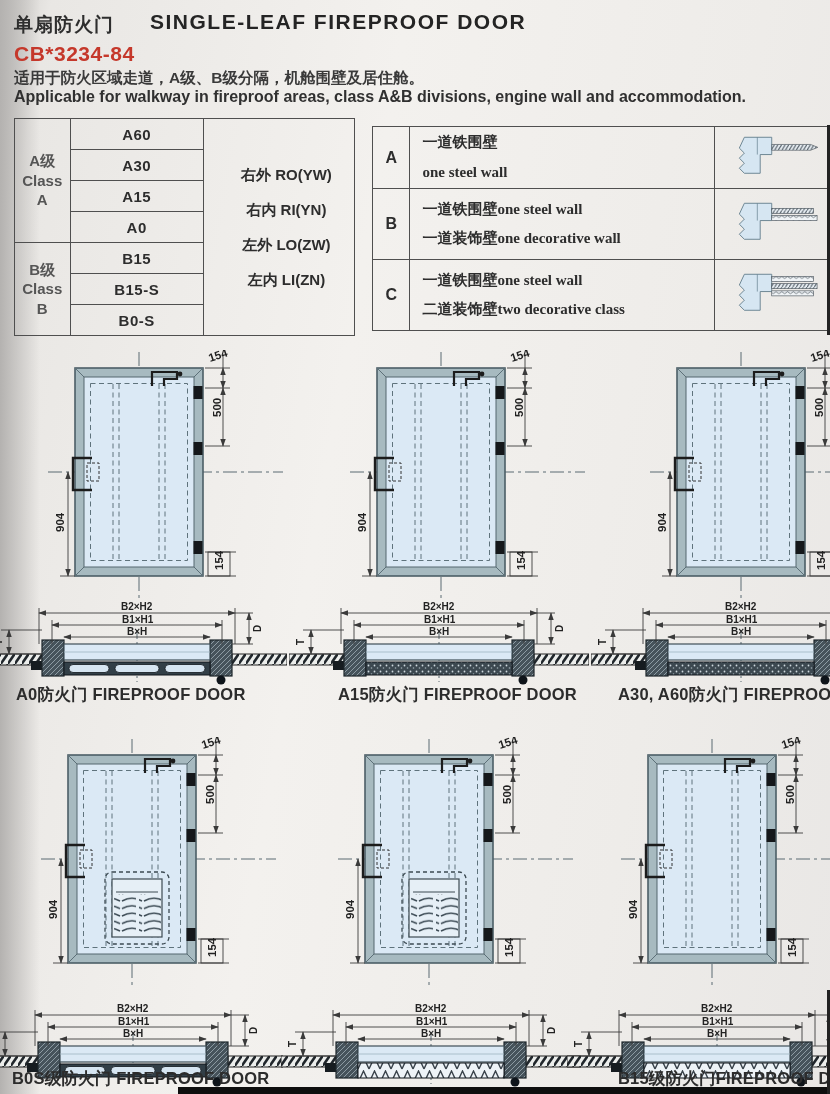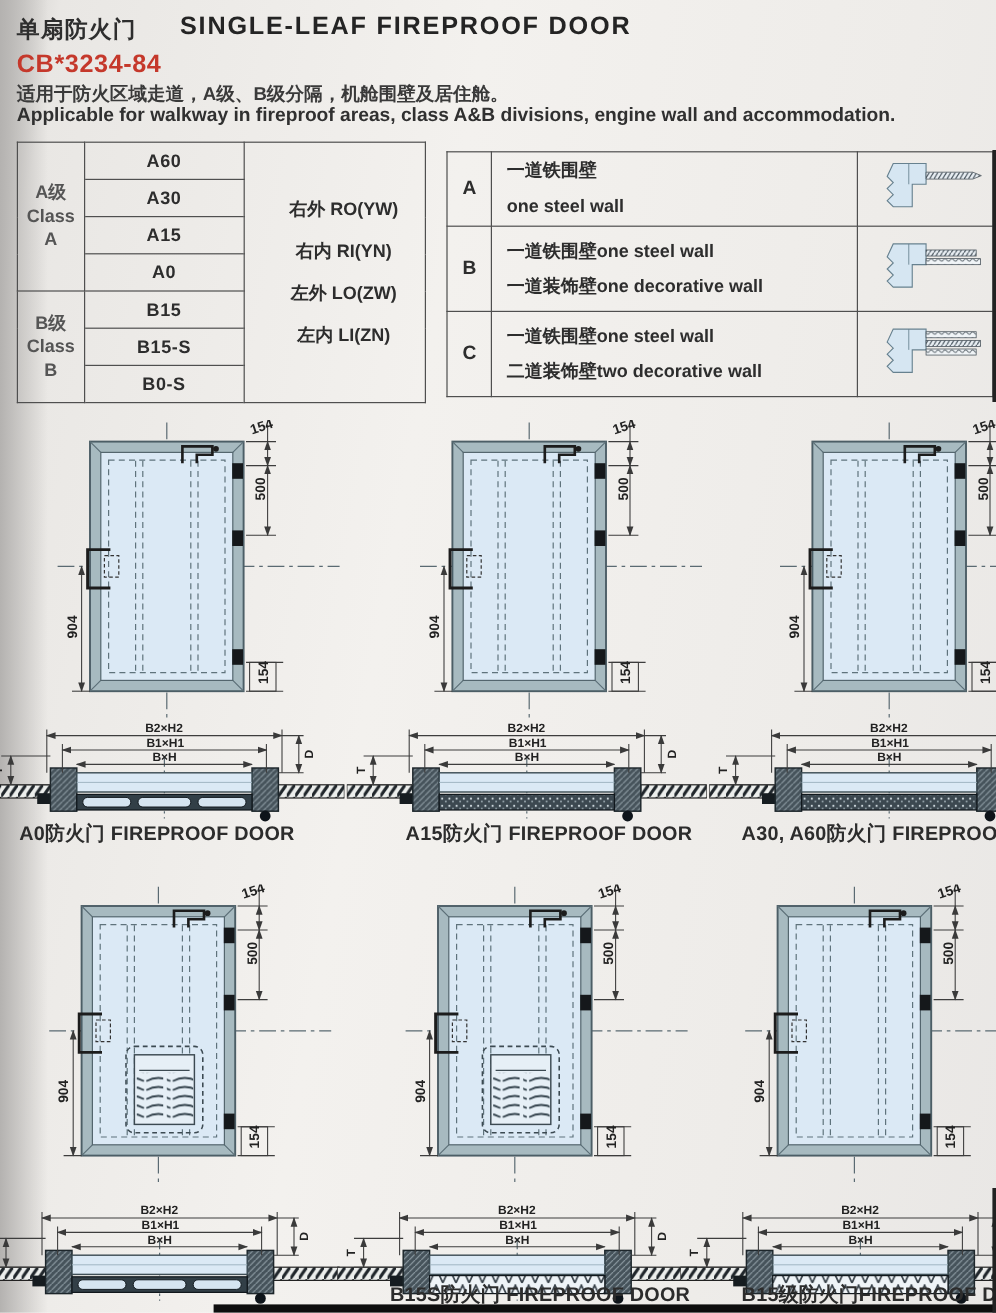--- a/index.html
+++ b/index.html
@@ -23,21 +23,21 @@
   td{border:1.5px solid #4f4f4f;font-weight:700;color:#2d2d2d;}
   .t-class{left:14px;top:118px;width:341px;}
   .t-class td{text-align:center;font-size:15px;height:30px;padding:0;}
   .cell-class{width:56px;font-size:14px;line-height:1.3;font-weight:700;color:#555;margin-left:41px;}
   .cell-val{width:142px;letter-spacing:.5px;}
   .cell-orient{width:143px;text-align:center;padding-left:15px !important;
     font-size:15.5px;line-height:2.35;}
   .t-wall{left:372px;top:126px;width:456px;}
   .t-wall td{padding:0;}
   .w-key{width:38px;text-align:center;font-size:16px;}
-  .w-desc{width:306px;padding-left:12px !important;font-size:15px;line-height:1.95;}
+  .w-desc{width:306px;padding-left:12px !important;font-size:15px;line-height:1.95;font-family:Liberation Serif, serif;}
   .w-draw{width:112px;text-align:center;}
   .lbl{position:absolute;font-size:16.5px;font-weight:700;color:#2c2c2c;white-space:nowrap;letter-spacing:.2px;}
   svg text{font-family:"Liberation Sans","DejaVu Sans",sans-serif;font-weight:700;fill:#222;}
 </style>
 </head>
 <body>
 
 <div class="page">
   <div class="abs left-shade"></div>
 
@@ -271,21 +271,21 @@
       <td class="w-draw">
         <svg width="108" height="56" viewBox="0 0 150 64">
               <use href="#wall-b"></use>
             </svg>
       </td>
     </tr>
     <tr style="height:71px">
       <td class="w-key">C</td>
       <td class="w-desc">
         <div>一道铁围壁one steel wall</div>
-        <div>二道装饰壁two decorative wall</div>
+        <div>二道装饰壁two decorative class</div>
       </td>
       <td class="w-draw">
         <svg width="108" height="56" viewBox="0 0 150 64">
               <use href="#wall-c"></use>
             </svg>
       </td>
     </tr>
   </tbody>
     </table>
 
@@ -326,19 +326,19 @@
   <svg class="abs" style="left:-17px;top:1000px" width="300" height="90">
       <use href="#section-a"></use>
     </svg>
   <svg class="abs" style="left:281px;top:1000px" width="300" height="90">
       <use href="#section-c"></use>
     </svg>
   <svg class="abs" style="left:567px;top:1000px" width="300" height="90">
       <use href="#section-c"></use>
     </svg>
 
-  <div class="abs lbl" style="left:325px;top:1068px">B15S防火门 FIREPROOF DOOR</div>
+  <div class="abs lbl" style="left:12px;top:1068px">B0S级防火门 FIREPROOF DOOR</div>
   <div class="abs lbl" style="left:618px;top:1068px">B15级防火门FIREPROOF DOC</div>
 
   <div class="abs bottom-bar"></div>
   <div class="abs right-bar-top"></div>
   <div class="abs right-bar-bot"></div>
 </div>
 
 </body></html>

